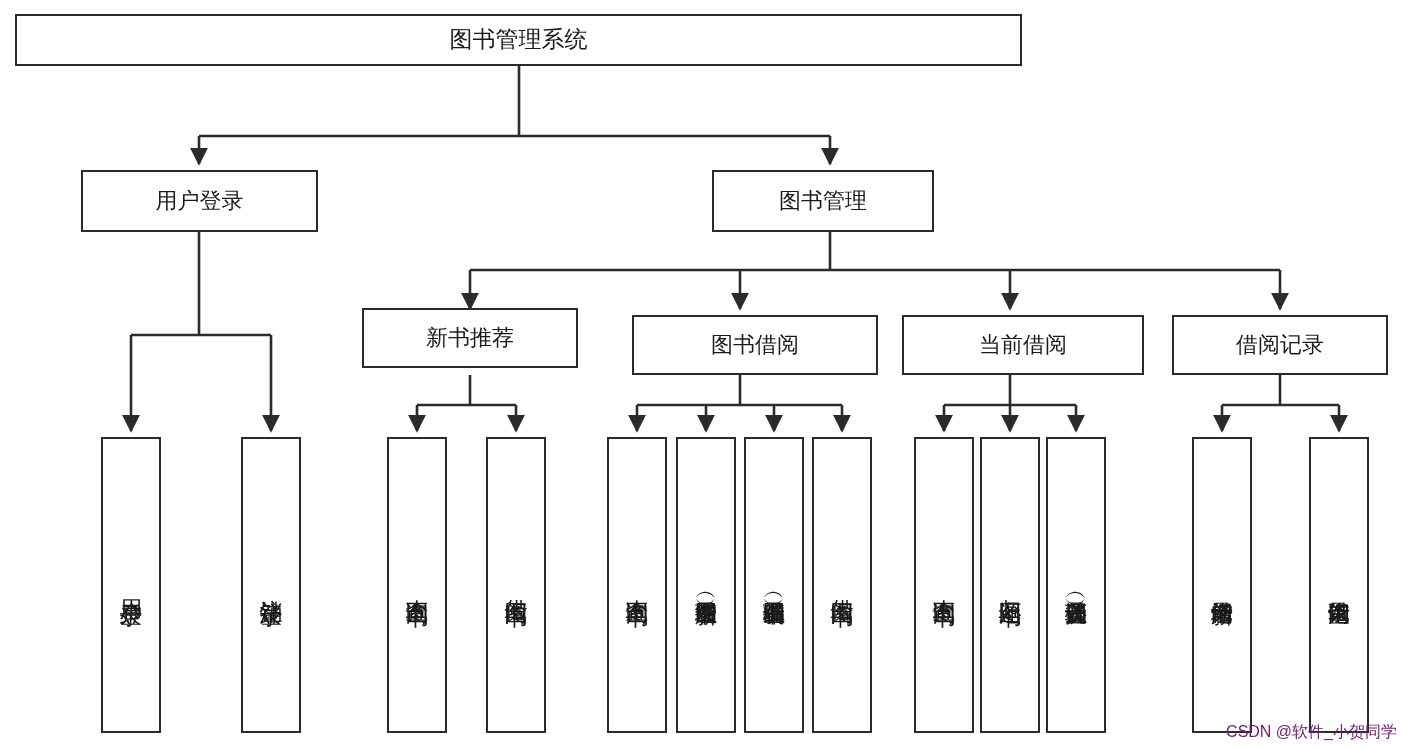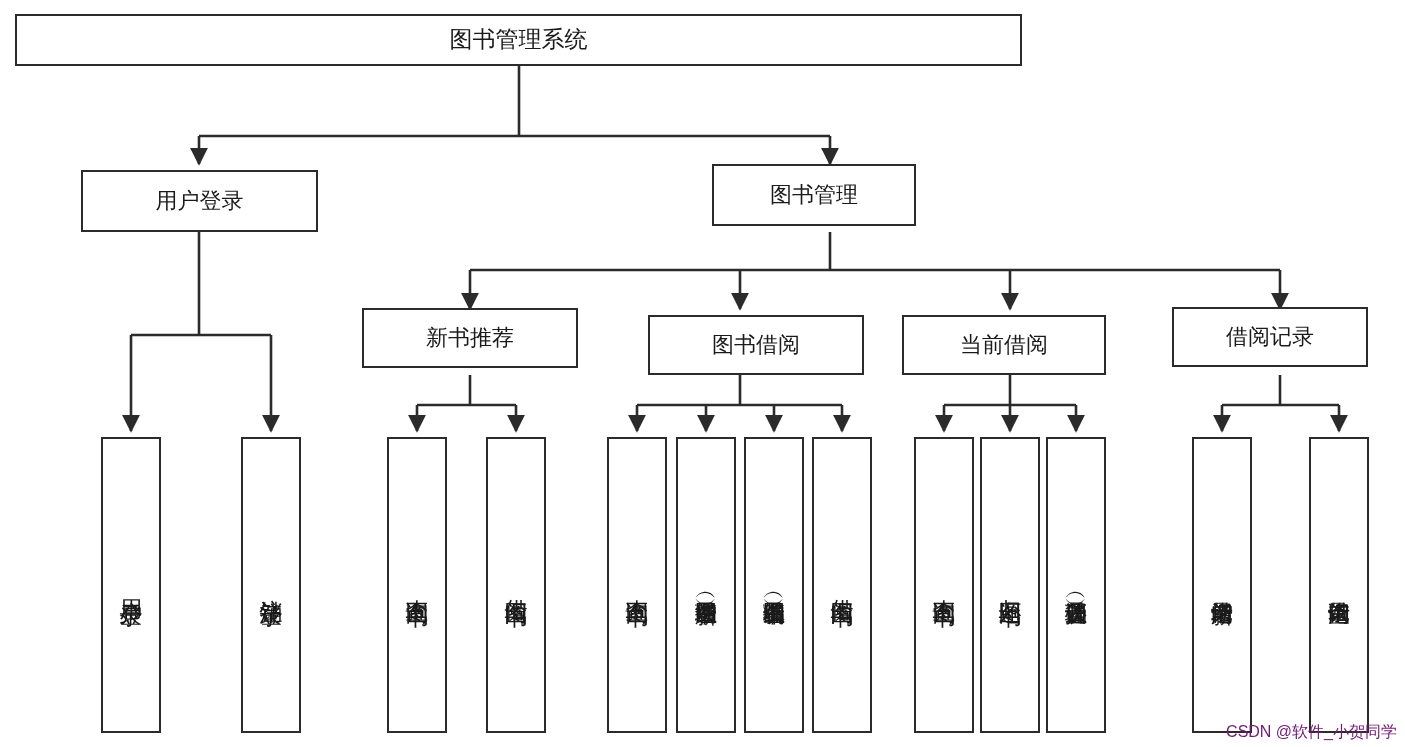--- a/index.html
+++ b/index.html
@@ -129,34 +129,34 @@
     </g>
   </svg>
 
   <div class="node root h" style="left:15px; top:14px; width:1007px; height:52px;">
     <span class="node-label">图书管理系统</span>
   </div>
 
   <div class="node h" style="left:81px; top:170px; width:237px; height:62px;">
     <span class="node-label">用户登录</span>
   </div>
-  <div class="node h" style="left:712px; top:164px; width:204px; height:62px;">
+  <div class="node h" style="left:712px; top:170px; width:222px; height:62px;">
     <span class="node-label">图书管理</span>
   </div>
 
   <div class="node h" style="left:362px; top:308px; width:216px; height:60px;">
     <span class="node-label">新书推荐</span>
   </div>
-  <div class="node h" style="left:632px; top:315px; width:216px; height:60px;margin-left:16px;">
+  <div class="node h" style="left:632px; top:315px; width:246px; height:60px;">
     <span class="node-label">图书借阅</span>
   </div>
-  <div class="node h" style="left:902px; top:315px; width:204px; height:60px;">
+  <div class="node h" style="left:902px; top:315px; width:242px; height:60px;">
     <span class="node-label">当前借阅</span>
   </div>
-  <div class="node h" style="left:1172px; top:307px; width:196px; height:60px;">
+  <div class="node h" style="left:1172px; top:315px; width:216px; height:60px;">
     <span class="node-label">借阅记录</span>
   </div>
 
   <div class="node v" style="left:101px; top:437px; width:60px; height:296px;">
     <span class="node-label">用户登录</span>
   </div>
   <div class="node v" style="left:241px; top:437px; width:60px; height:296px;">
     <span class="node-label">注销登录</span>
   </div>
 

